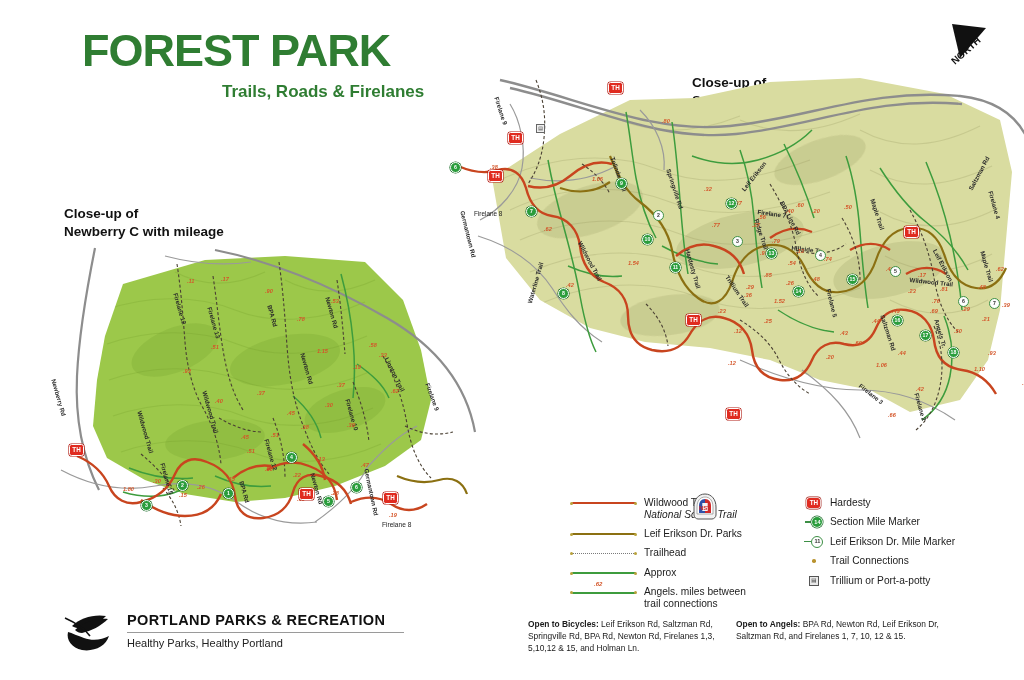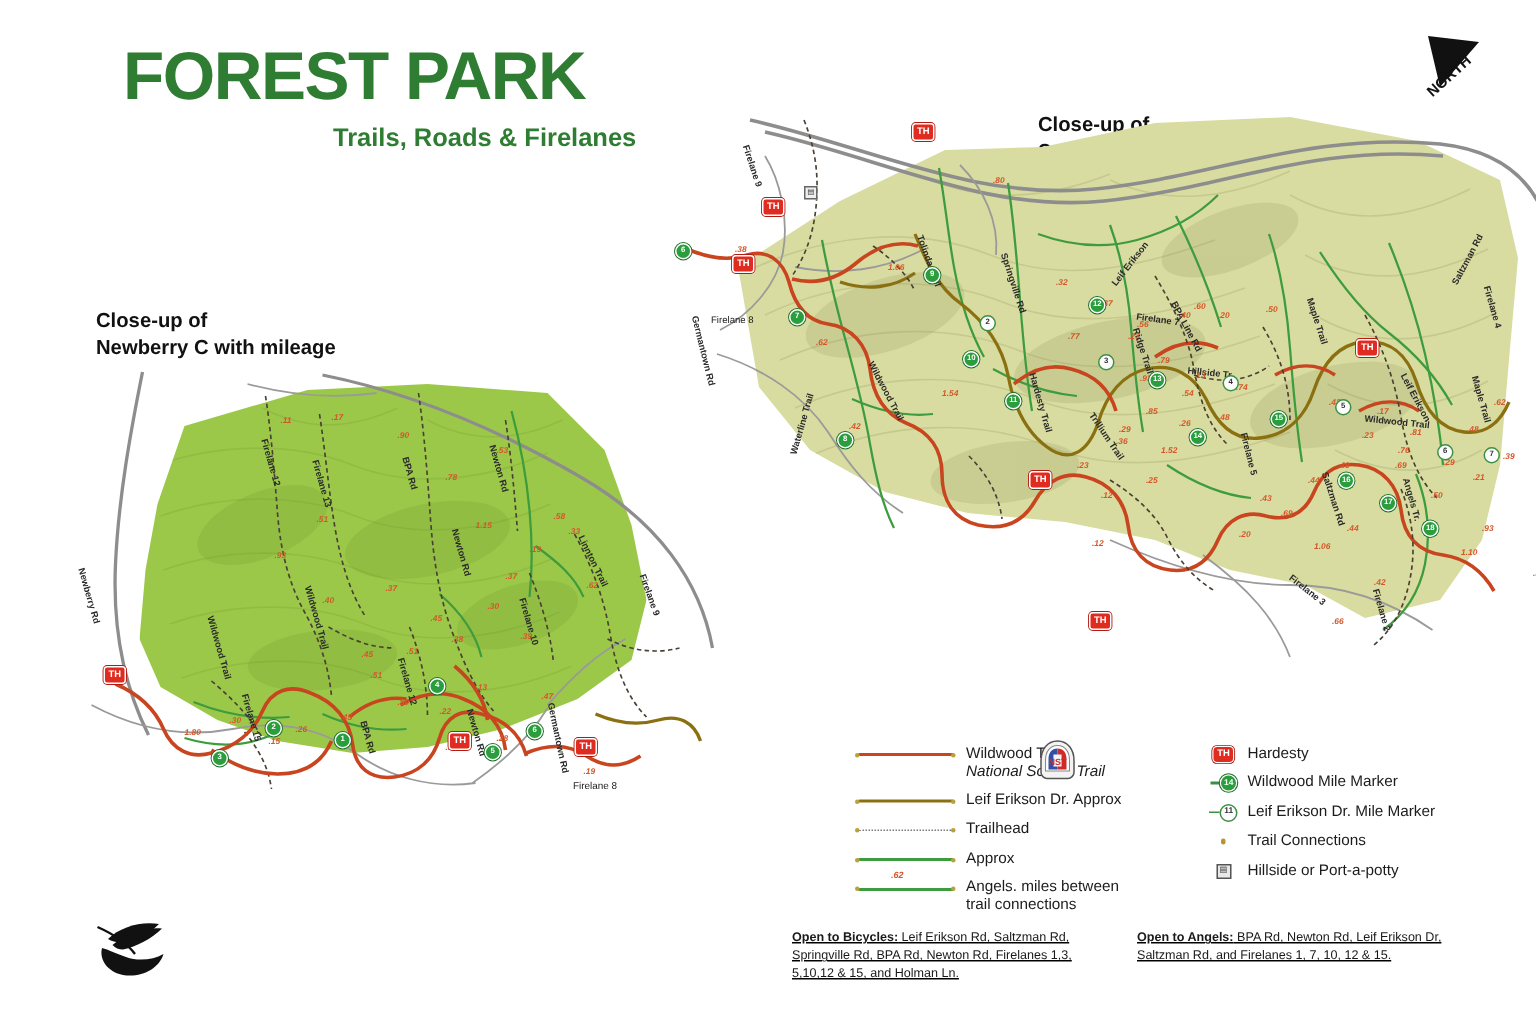--- a/index.html
+++ b/index.html
@@ -76,21 +76,21 @@
   .ic-ww{width:10px;height:10px;border-radius:50%;background:#2a9d3c;color:#fff;
          font-size:5.6px;font-weight:bold;line-height:10px;text-align:center;
          box-shadow:0 0 0 .8px #fff,0 0 0 1.5px #1c6e2a;}
   .ic-le{width:10px;height:10px;border-radius:50%;background:#fff;color:#333;
          border:1px solid #3d8f45;font-size:5.6px;font-weight:bold;line-height:9px;text-align:center;}
   .ic-conn{width:3.6px;height:3.6px;border-radius:50%;background:#b9932f;}
   .ic-rr{width:8px;height:8px;background:#e9e9e9;border:1px solid #555;
          font-size:5.5px;line-height:7px;text-align:center;color:#333;}
 
   
-  #usage{position:absolute;left:528px;top:618px;width:440px;display:flex;gap:22px;text-decoration:underline;}
+  #usage{position:absolute;left:528px;top:618px;width:440px;display:flex;}
   .usage-col{font-size:8.4px;line-height:1.45;color:#1a1a1a;width:208px;}
   .usage-col b{font-weight:bold;}
 
   
   #ppr{position:absolute;left:62px;top:608px;display:flex;align-items:center;gap:13px;}
   #ppr-mark{width:52px;height:44px;flex:0 0 52px;}
   #ppr-text{display:flex;flex-direction:column;}
   #ppr-name{font-size:14.5px;font-weight:bold;letter-spacing:.4px;color:#111;}
   #ppr-rule{height:1px;background:#9a9a9a;margin:4px 0 4px;width:277px;}
   #ppr-tag{font-size:11px;color:#222;}
@@ -506,21 +506,21 @@
             <div class="ital">National Scenic Trail</div>
           </div>
         </div>
 
         <div class="leg-row">
           <div class="leg-sym">
             <span class="swatch-line" style="background:#8b7012;"></span>
             <span class="swatch-dot l"></span>
               <span class="swatch-dot r"></span>
           </div>
-          <div class="leg-txt">Leif Erikson Dr. Approx</div>
+          <div class="leg-txt">Leif Erikson Dr. Parks</div>
         </div>
 
         <div class="leg-row">
           <div class="leg-sym">
             <span class="swatch-dash"></span>
             <span class="swatch-dot l"></span>
               <span class="swatch-dot r"></span>
           </div>
           <div class="leg-txt">Trailhead</div>
         </div>
@@ -558,21 +558,21 @@
           <div class="leg-txt">Hardesty</div>
         </div>
 
         <div class="leg-row2">
           <div class="leg-sym2">
             <span class="ic-ww-wrap">
               <span class="ic-stub"></span>
               <span class="ic-ww">14</span>
             </span>
           </div>
-          <div class="leg-txt">Wildwood Mile Marker</div>
+          <div class="leg-txt">Section Mile Marker</div>
         </div>
 
         <div class="leg-row2">
           <div class="leg-sym2">
             <span class="ic-ww-wrap">
               <span class="ic-stub"></span>
               <span class="ic-le">11</span>
             </span>
           </div>
           <div class="leg-txt">Leif Erikson Dr. Mile Marker</div>
@@ -582,21 +582,21 @@
           <div class="leg-sym2">
             <span class="ic-conn"></span>
           </div>
           <div class="leg-txt">Trail Connections</div>
         </div>
 
         <div class="leg-row2">
           <div class="leg-sym2">
             <span class="ic-rr">▤</span>
           </div>
-          <div class="leg-txt">Hillside or Port-a-potty</div>
+          <div class="leg-txt">Trillium or Port-a-potty</div>
         </div>
 
       </div>
     </div>
   </div>
 
   <div id="usage">
     <div class="usage-col">
       <b>Open to Bicycles:</b><span> Leif Erikson Rd, Saltzman Rd, Springville Rd, BPA Rd, Newton Rd, Firelanes 1,3, 5,10,12 &amp; 15, and Holman Ln.</span>
     </div>
@@ -607,15 +607,20 @@
 
   <div id="ppr">
     <div id="ppr-mark">
       <svg viewBox="0 0 52 44">
         <path d="M6,24 C4,32 10,40 20,42 C32,44 44,38 47,28 C40,32 30,33 22,30 C16,28 10,25 6,24 Z" fill="#111"></path>
         <path d="M10,18 C18,10 32,6 44,8 C38,14 30,18 22,20 C18,21 13,20 10,18 Z" fill="#111"></path>
         <path d="M13,22 C22,14 34,10 46,11 C39,18 29,23 20,25 C17,25 15,24 13,22 Z" fill="#111"></path>
         <path d="M3,10 C12,14 22,20 28,28" fill="none" stroke="#111" stroke-width="1.6"></path>
       </svg>
     </div>
+    <div id="ppr-text">
+      <div id="ppr-name">PORTLAND PARKS &amp; RECREATION</div>
+      <div id="ppr-rule"></div>
+      <div id="ppr-tag">Healthy Parks, Healthy Portland</div>
+    </div>
   </div>
 
 </div>
 
 </body></html>

